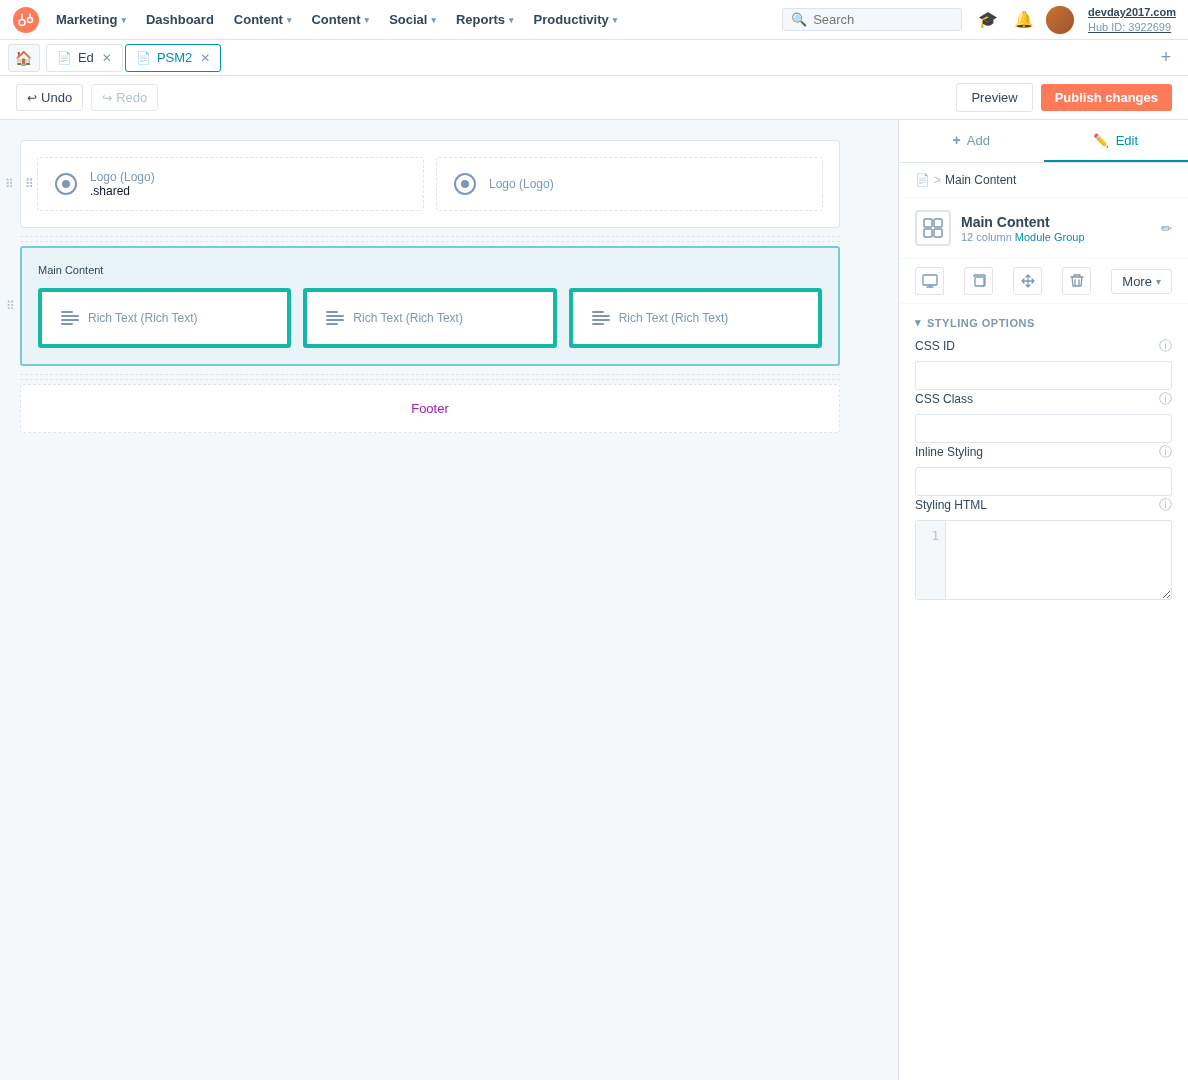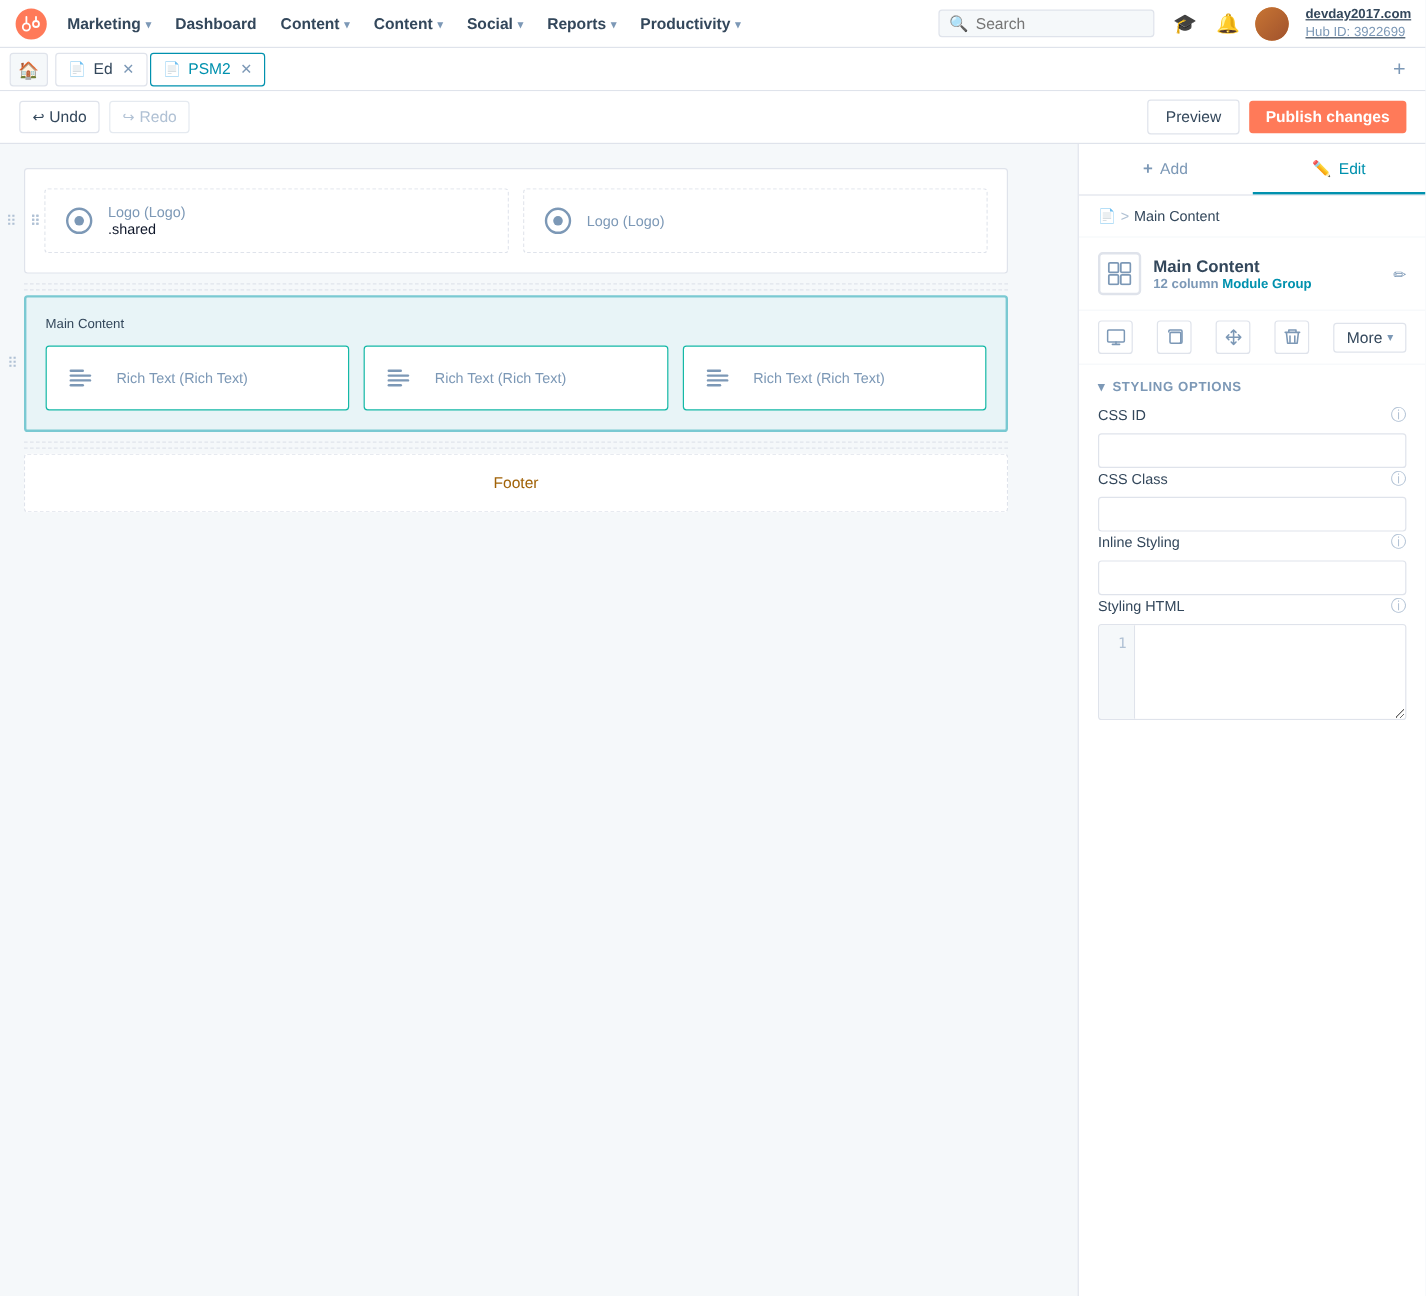--- a/index.html
+++ b/index.html
@@ -90,37 +90,37 @@
     .section-label .sub { color: #b0c1d4; }
 
     .section-main-content {
       border: 2px solid #7ac9d2; border-radius: 3px; background: #e8f4f7;
       padding: 16px; position: relative; margin-bottom: 8px;
     }
     .section-main-content .section-label { color: #33475b; }
 
     .module-row { display: flex; gap: 12px; }
     .module-block {
-      flex: 1; border: 1px solid #14b8a6; border-radius: 3px; background: #fff;
-      padding: 12px 14px; display: flex; align-items: center; gap: 16px;
+      flex: 1; border: 4px solid #14b8a6; border-radius: 3px; background: #fff;
+      padding: 12px 14px; display: flex; align-items: center; gap: 4px;
       cursor: pointer;
     }
     .module-icon { width: 28px; height: 28px; display: flex; align-items: center; justify-content: center; color: #7c98b6; font-size: 16px; flex-shrink: 0; }
     .module-text { font-size: 12px; color: #7c98b6; }
 
     .logo-row { display: flex; gap: 12px; }
     .logo-block {
       flex: 1; border: 1px dashed #dfe3eb; border-radius: 3px; background: #fff;
       padding: 12px 14px; display: flex; align-items: center; gap: 10px; cursor: pointer;
     }
     .logo-icon { width: 28px; height: 28px; display: flex; align-items: center; justify-content: center; }
 
     .footer-block {
       border: 1px dashed #dfe3eb; border-radius: 3px; background: #fff;
-      padding: 16px; text-align: center; color: #a16207; font-size: 13px;
+      padding: 16px; text-align: center; color: #a21caf; font-size: 13px;
       margin-bottom: 8px;
     }
 
     .divider-line { height: 6px; background: #f5f8fa; margin: 4px 0; border-top: 1px dashed #dfe3eb; border-bottom: 1px dashed #dfe3eb; }
 
     
     .right-panel { width: 290px; background: #fff; border-left: 1px solid #dfe3eb; overflow-y: auto; flex-shrink: 0; }
 
     .panel-tabs { display: flex; border-bottom: 1px solid #dfe3eb; }
     .panel-tab {
@@ -136,21 +136,21 @@
     }
     .panel-breadcrumb .bc-sep { color: #b0c1d4; }
     .panel-breadcrumb .bc-current { color: #33475b; }
 
     .panel-module-header {
       display: flex; align-items: center; gap: 10px; padding: 12px 16px;
       border-bottom: 1px solid #f5f8fa;
     }
     .module-group-icon { width: 36px; height: 36px; border: 2px solid #dfe3eb; border-radius: 4px; display: flex; align-items: center; justify-content: center; color: #7c98b6; font-size: 16px; flex-shrink: 0; }
     .module-title { font-size: 14px; font-weight: 600; color: #33475b; }
-    .module-subtitle { font-size: 11px; color: #7c98b6; margin-top: 1px; font-weight: bold; }
+    .module-subtitle { font-size: 11px; color: #7c98b6; margin-top: 1px; }
     .module-edit-icon { margin-left: auto; color: #7c98b6; cursor: pointer; font-size: 13px; }
 
     .panel-action-row {
       display: flex; align-items: center; gap: 20px; padding: 8px 16px;
       border-bottom: 1px solid #f5f8fa;
     }
     .action-btn {
       width: 30px; height: 28px; display: flex; align-items: center; justify-content: center;
       border: 1px solid #dfe3eb; border-radius: 3px; background: #fff;
       cursor: pointer; color: #7c98b6; font-size: 13px;

